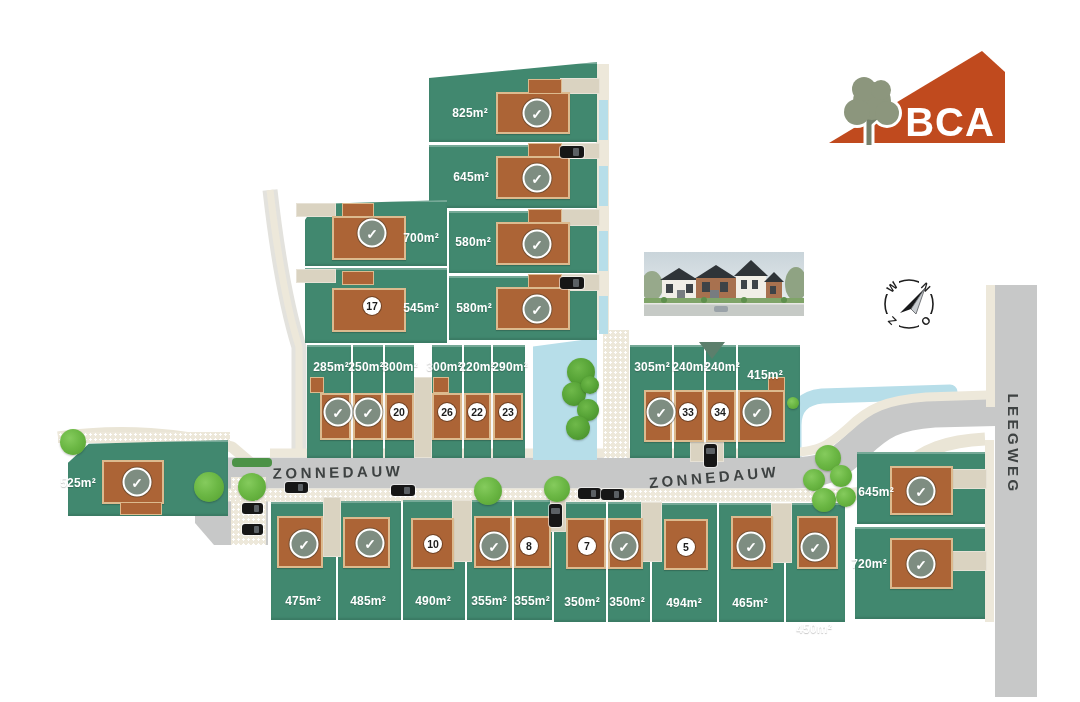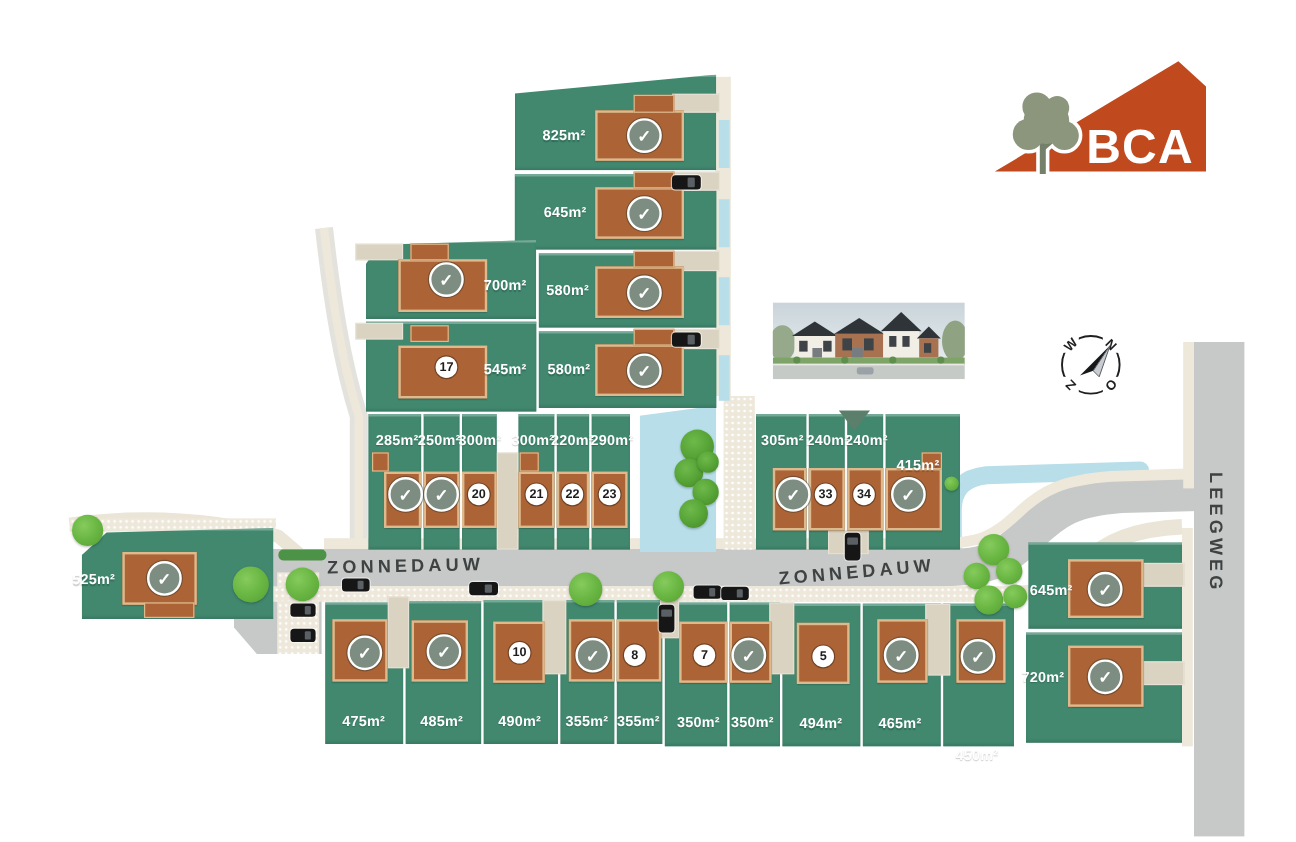--- a/index.html
+++ b/index.html
@@ -162,32 +162,32 @@
       <div class="abs badge sold" style="left: 372px; top: 233px;">✓</div>
       <div class="abs plot-label" style="left: 421px; top: 308px;">545m²</div>
       <div class="abs badge num" style="left: 372px; top: 306px;">17</div>
       <div class="abs plot-label" style="left: 331px; top: 367px;">285m²</div>
       <div class="abs badge sold" style="left: 338px; top: 412px;">✓</div>
       <div class="abs plot-label" style="left: 366px; top: 367px;">250m²</div>
       <div class="abs badge sold" style="left: 368px; top: 412px;">✓</div>
       <div class="abs plot-label" style="left: 400px; top: 367px;">300m²</div>
       <div class="abs badge num" style="left: 399px; top: 412px;">20</div>
       <div class="abs plot-label" style="left: 444px; top: 367px;">300m²</div>
-      <div class="abs badge num" style="left: 447px; top: 412px;">21</div>
+      <div class="abs badge num" style="left: 447px; top: 412px;">26</div>
       <div class="abs plot-label" style="left: 477px; top: 367px;">220m²</div>
       <div class="abs badge num" style="left: 477px; top: 412px;">22</div>
       <div class="abs plot-label" style="left: 510px; top: 367px;">290m²</div>
       <div class="abs badge num" style="left: 508px; top: 412px;">23</div>
       <div class="abs plot-label" style="left: 652px; top: 367px;">305m²</div>
       <div class="abs badge sold" style="left: 661px; top: 412px;">✓</div>
       <div class="abs plot-label" style="left: 690px; top: 367px;">240m²</div>
       <div class="abs badge num" style="left: 688px; top: 412px;">33</div>
       <div class="abs plot-label" style="left: 722px; top: 367px;">240m²</div>
       <div class="abs badge num" style="left: 720px; top: 412px;">34</div>
-      <div class="abs plot-label" style="left: 765px; top: 388px; text-align: center;">415m²</div>
+      <div class="abs plot-label" style="left: 765px; top: 375px; text-align: center;">415m²</div>
       <div class="abs badge sold" style="left: 757px; top: 412px;">✓</div>
       <div class="abs plot-label" style="left: 78px; top: 483px;">525m²</div>
       <div class="abs badge sold" style="left: 137px; top: 482px;">✓</div>
       <div class="abs plot-label" style="left: 876px; top: 492px;">645m²</div>
       <div class="abs badge sold" style="left: 921px; top: 491px;">✓</div>
       <div class="abs plot-label" style="left: 869px; top: 564px;">720m²</div>
       <div class="abs badge sold" style="left: 921px; top: 564px;">✓</div>
       <div class="abs plot-label" style="left: 303px; top: 601px;">475m²</div>
       <div class="abs badge sold" style="left: 304px; top: 544px;">✓</div>
       <div class="abs plot-label" style="left: 368px; top: 601px;">485m²</div>

